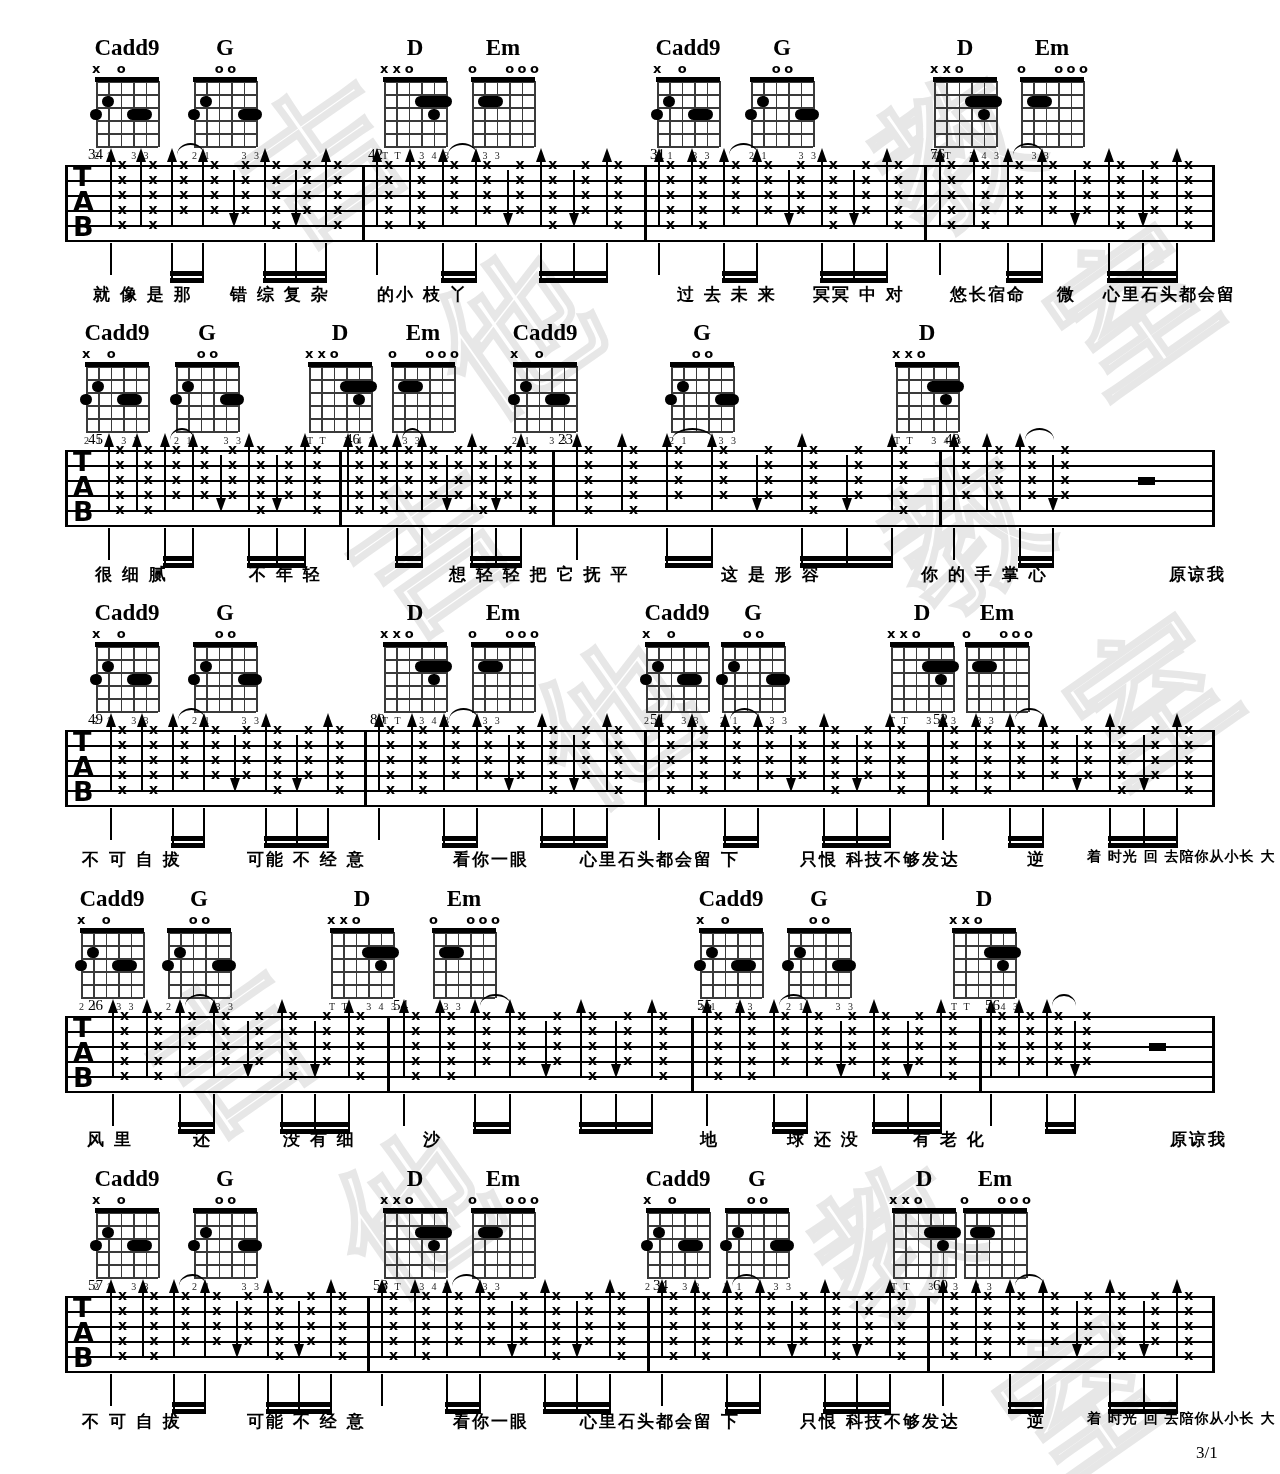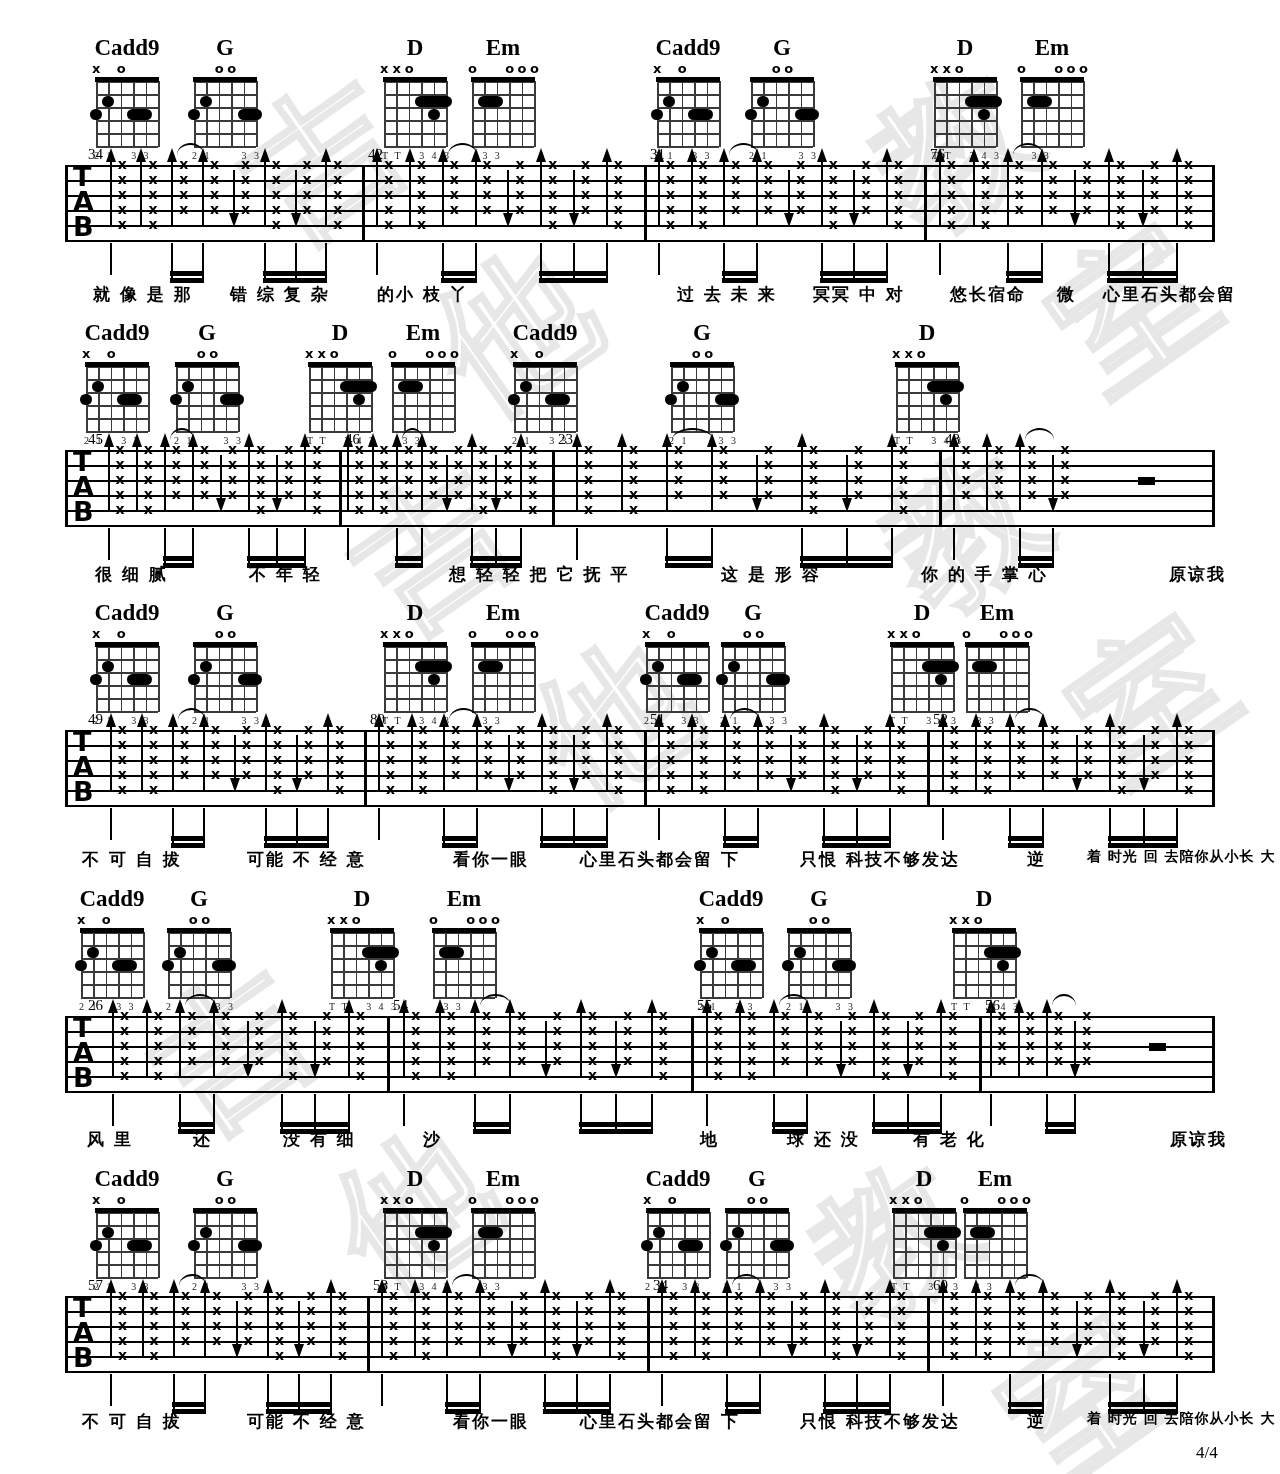--- a/index.html
+++ b/index.html
@@ -2418,14 +2418,14 @@
         </div>
         <div class="lyric" style="left: 82px; top: 1410px;">不 可 自 拔</div>
         <div class="lyric" style="left: 247px; top: 1410px;">可能 不 经 意</div>
         <div class="lyric" style="left: 453px; top: 1410px;">看你一眼</div>
         <div class="lyric" style="left: 580px; top: 1410px;">心里石头都会留 下</div>
         <div class="lyric" style="left: 800px; top: 1410px;">只恨 科技不够发达</div>
         <div class="lyric" style="left: 1027px; top: 1410px;">逆</div>
         <div class="lyric small" style="left: 1087px; top: 1410px;">着 时光 回 去陪你从小长 大</div>
       </div>
     </div>
-  <div class="pagenum">4/4</div>
+  <div class="pagenum">3/1</div>
 </div>
 
 </body></html>

